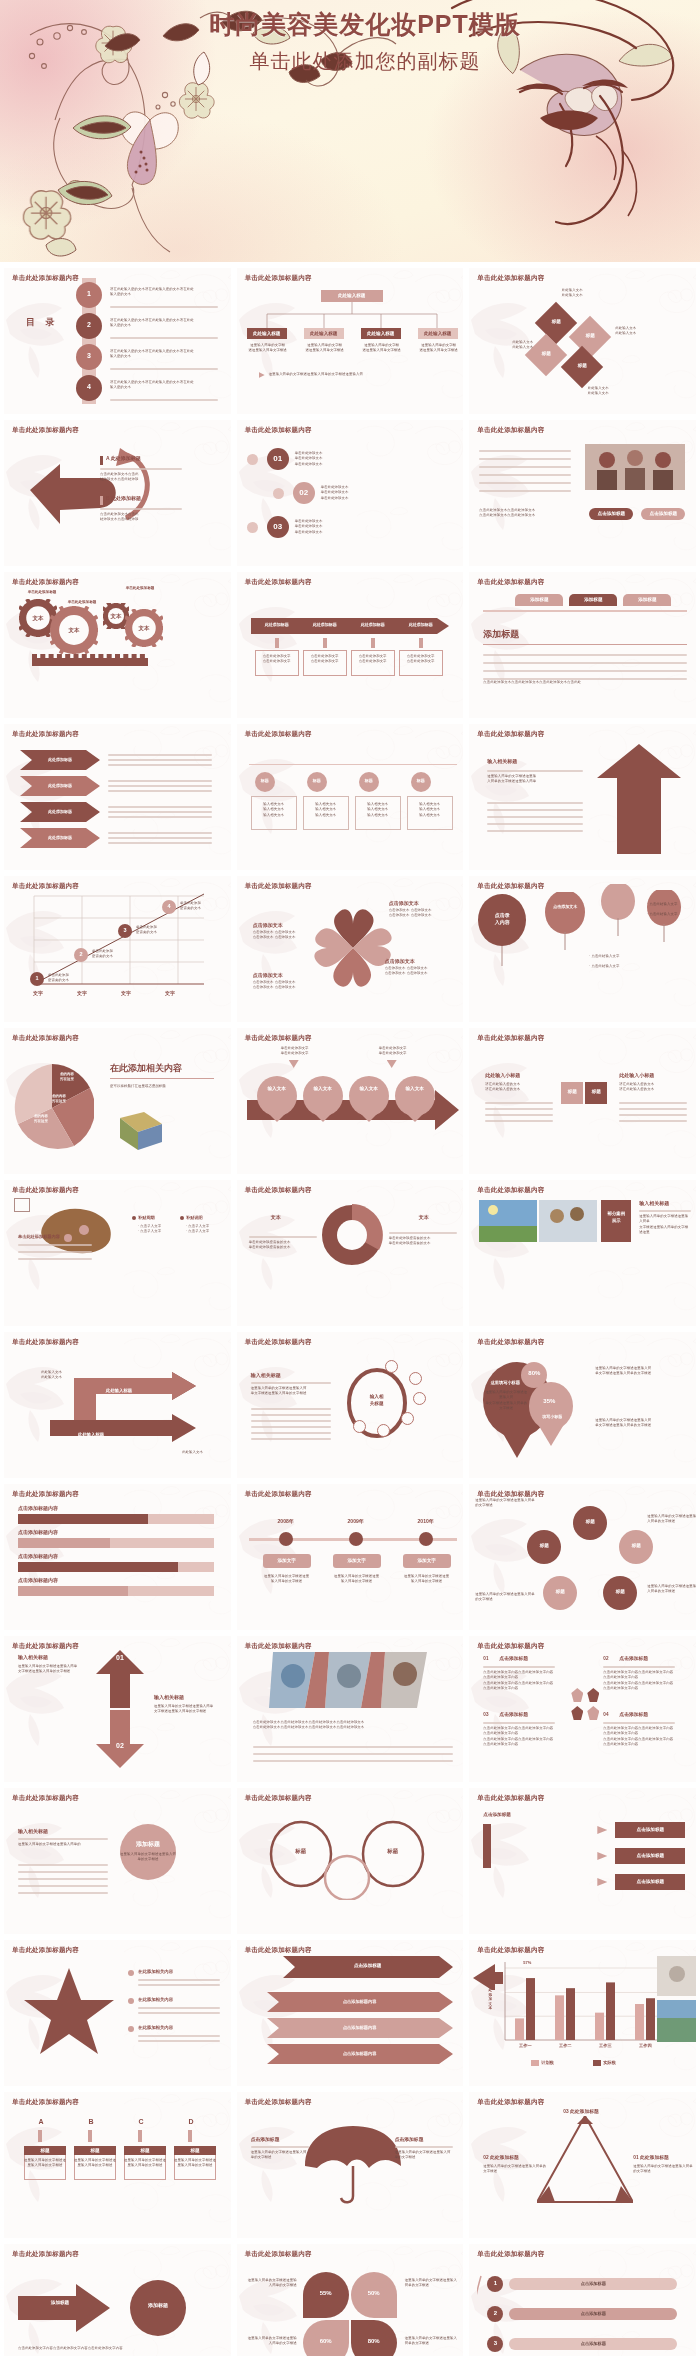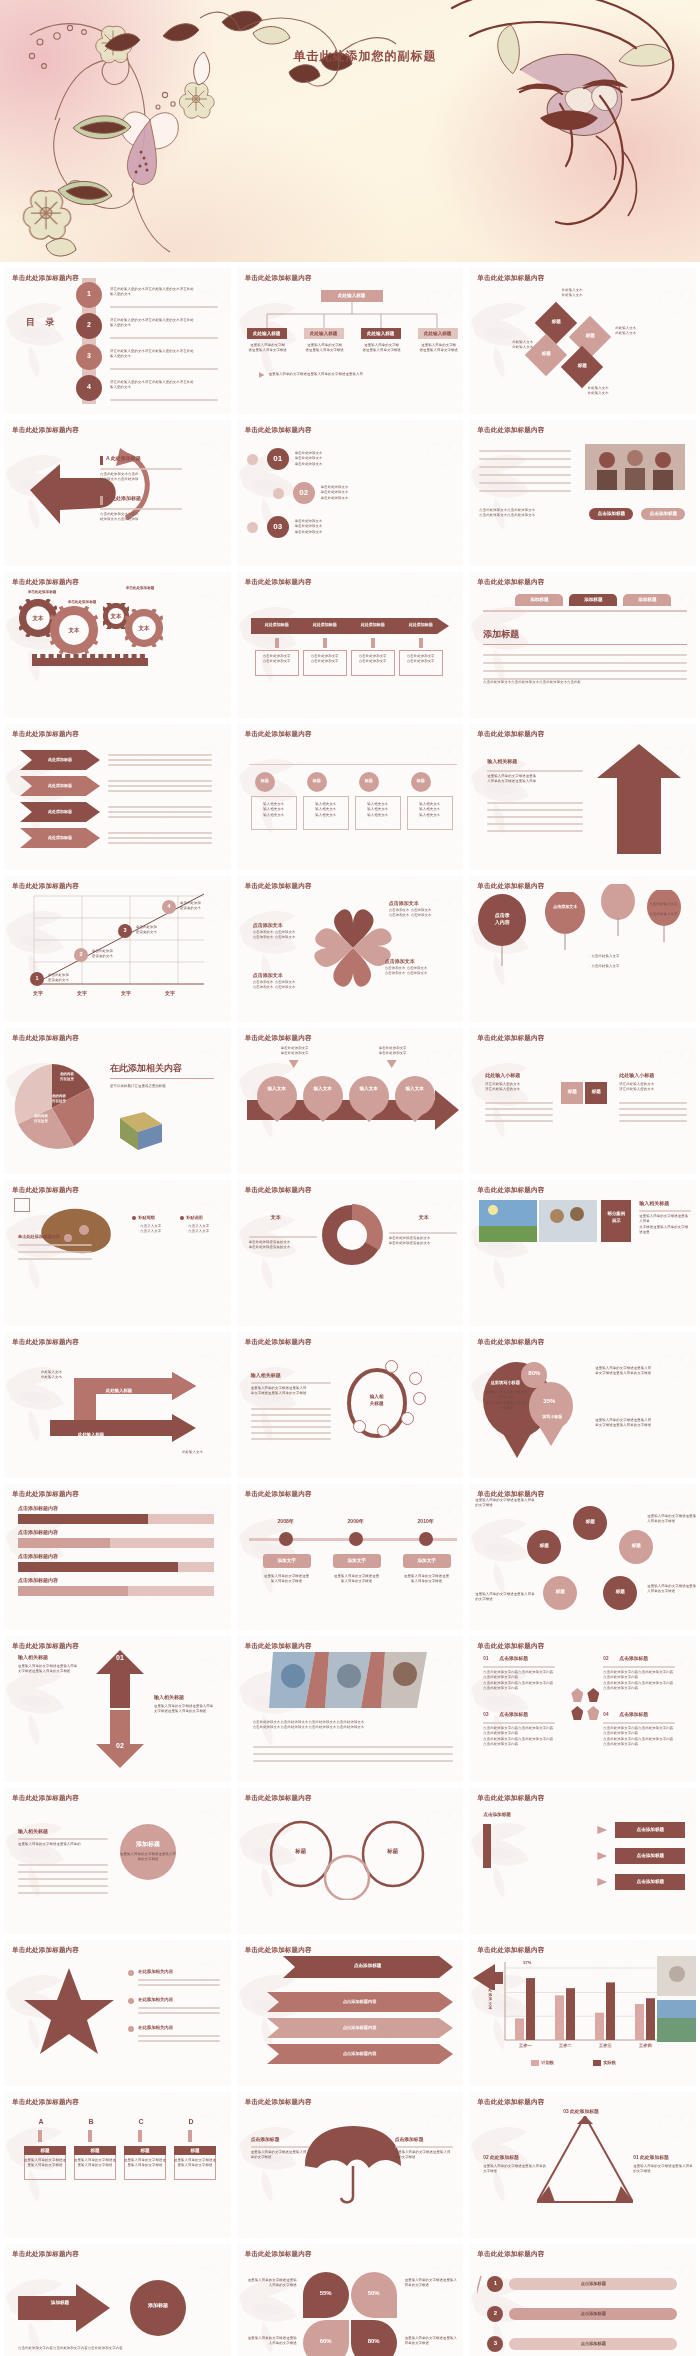--- a/index.html
+++ b/index.html
@@ -12,21 +12,21 @@
       radial-gradient(ellipse 300px 220px at 620px 150px, rgba(233,168,170,.55) 0%, rgba(233,168,170,0) 65%),
       radial-gradient(ellipse 260px 250px at 40px 60px, rgba(231,160,172,.62) 0%, rgba(231,160,172,0) 68%),
       radial-gradient(ellipse 320px 200px at 180px 250px, rgba(238,186,180,.35) 0%, rgba(238,186,180,0) 70%),
       linear-gradient(160deg,#fbeee2 0%,#fdf6e4 42%,#fcf4df 70%,#fbead9 100%);
   }
   .cover .svgwrap{position:absolute;inset:0;}
   .cover-title{position:absolute;left:155px;top:8px;width:420px;text-align:center;
     font-size:25px;font-weight:bold;color:#8f4a44;letter-spacing:1px;
     text-shadow:0 1px 0 rgba(255,255,255,.5);}
   .cover-sub{position:absolute;left:155px;top:48px;width:420px;text-align:center;
-    font-size:12px;font-weight:bold;color:#8f4a44;letter-spacing:1px;}
+    font-size:20px;font-weight:normal;color:#8f4a44;letter-spacing:1px;}
 
   
   .grid{display:grid;grid-template-columns:repeat(3,1fr);gap:6px 6px;padding:6px 4px 4px 4px;box-sizing:border-box;width:700px;}
   .slide{position:relative;background:#fdfbfa;height:146px;overflow:hidden;box-sizing:border-box;}
   .slide .wm{position:absolute;inset:0;opacity:.5;pointer-events:none;}
   .slide .inner{position:absolute;inset:0;}
   .shead{position:absolute;left:8px;top:6px;font-size:6.5px;font-weight:bold;color:#8a4b45;letter-spacing:.2px;}
 
   
   .ln{position:absolute;background:#b9a39c;height:2px;border-radius:1px;opacity:.75;}
@@ -152,20 +152,21 @@
           <path d="M516 90 C 532 80, 554 82, 564 92 C 548 88, 530 88, 516 90 Z"></path>
           <path d="M582 86 C 598 76, 620 78, 628 88 C 612 84, 594 84, 582 86 Z"></path>
           <path d="M540 118 C 556 108, 584 108, 598 118 C 584 134, 554 134, 540 118 Z"></path>
         </g>
         <g stroke="#7a3a30" fill="none" stroke-width="1.6">
           <path d="M596 136 C 612 146, 620 164, 614 180"></path>
           <path d="M622 150 C 638 168, 642 196, 628 216"></path>
         </g>
       </svg>
     </div>
+    <div class="cover-title">时尚美容美发化妆PPT模版</div>
     <div class="cover-sub">单击此处添加您的副标题</div>
   </div>
 
   <div class="grid" id="grid">
       <div class="slide">
       <svg class="wm" width="231" height="146" viewBox="0 0 231 146">
     <g opacity=".30" stroke="#c8a79e" fill="none" stroke-width=".7">
       <g transform="translate(178,14) scale(.42)">
         <path d="M0 0 C 40 -30, 95 -20, 110 18 C 122 50, 96 78, 62 72 C 34 67, 22 44, 36 30 C 48 18, 68 24, 70 40"></path>
         <path d="M52 26 C 62 16, 78 18, 82 30 C 86 42, 74 52, 64 48 C 56 44, 46 34, 52 26 Z"></path>

